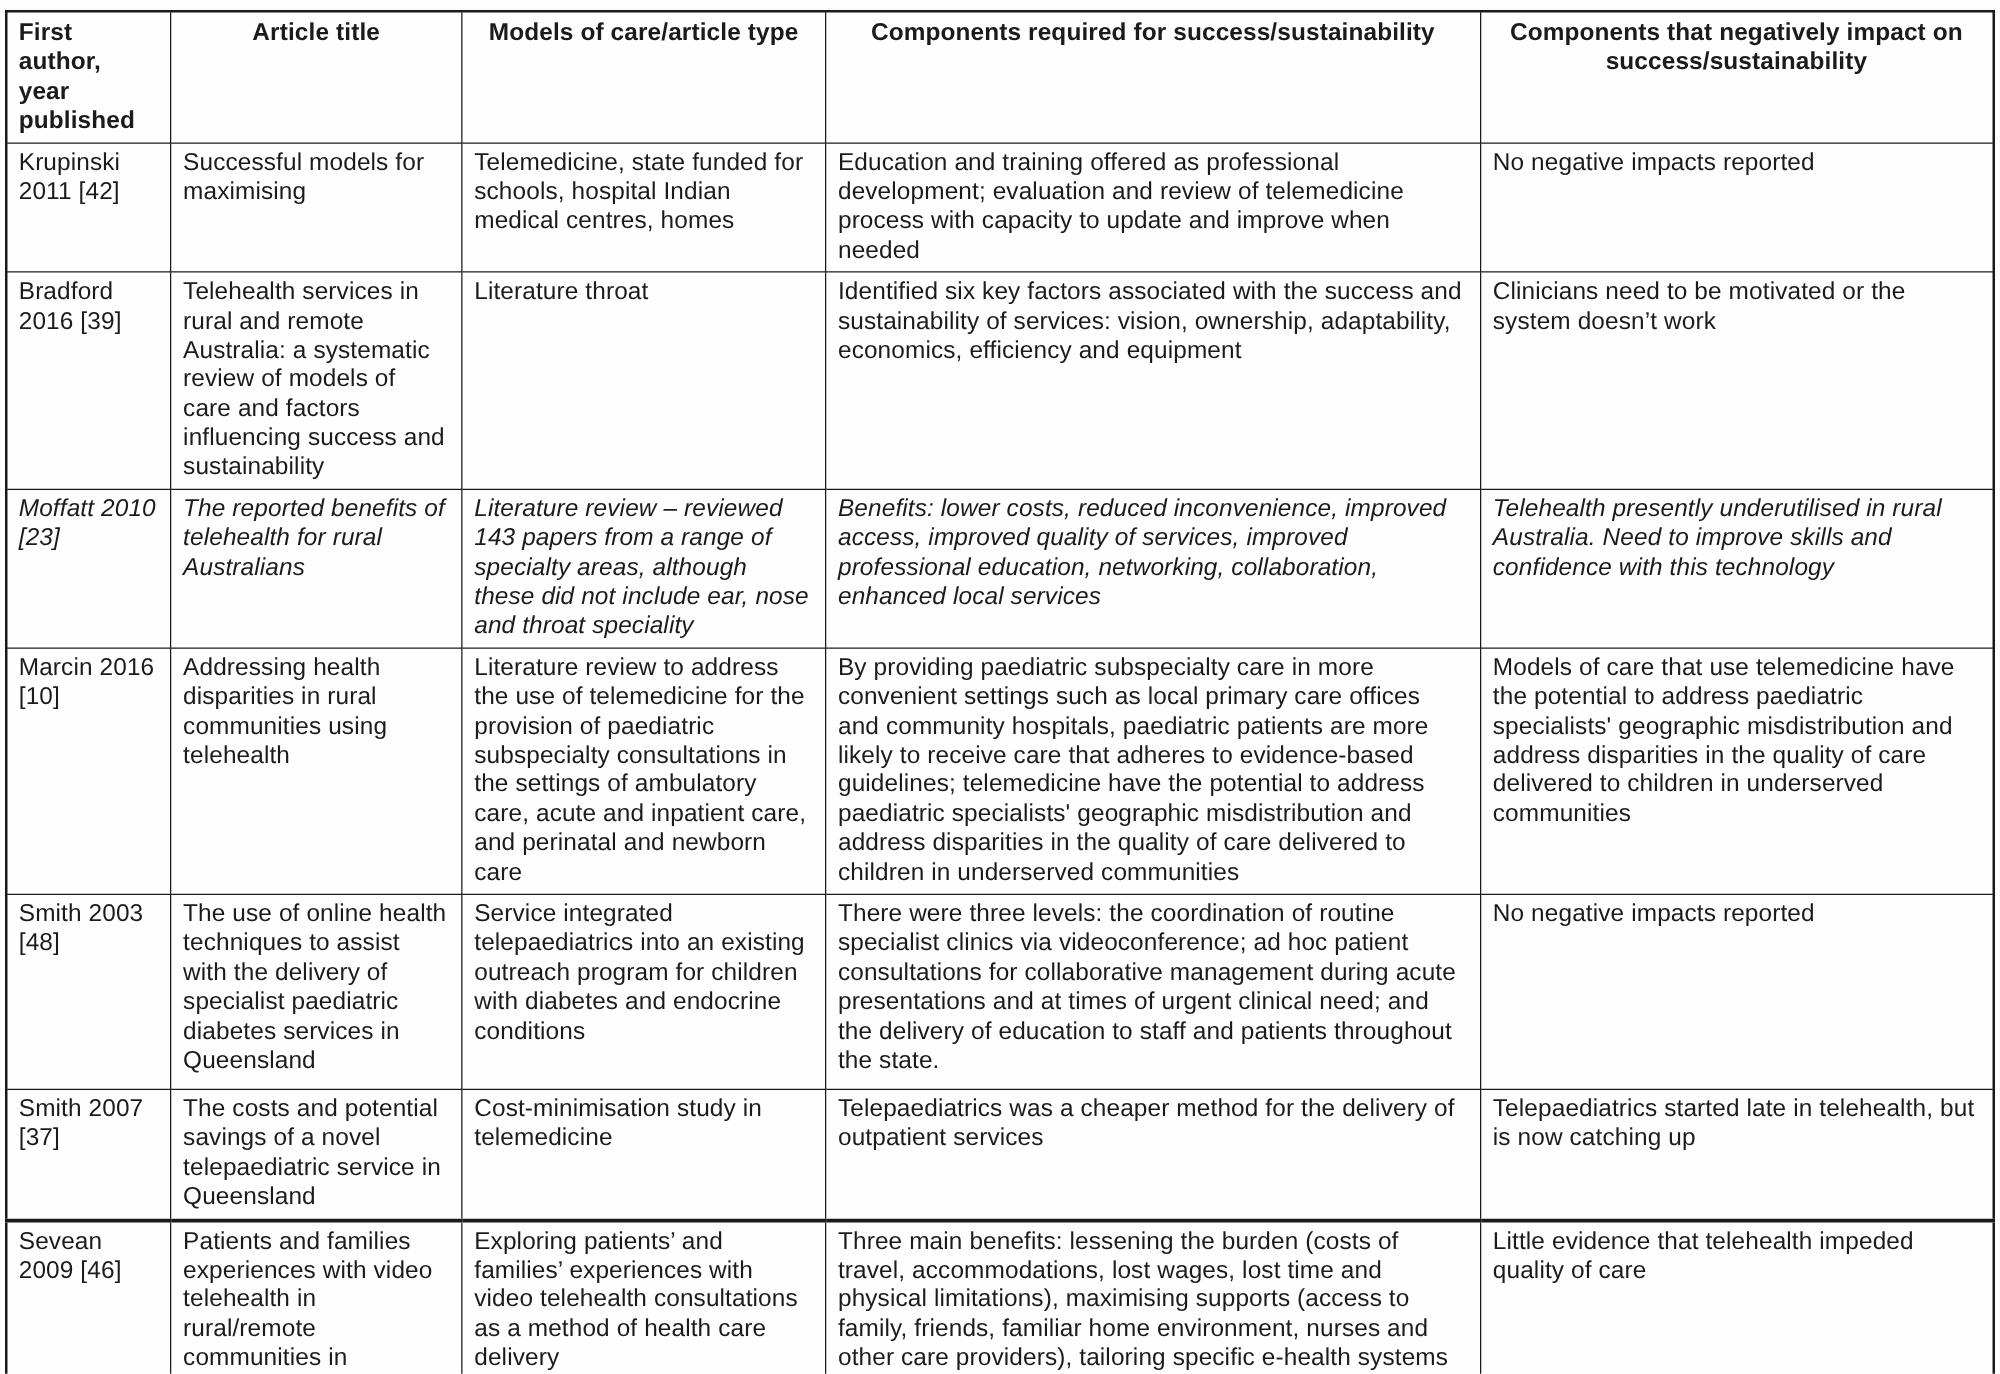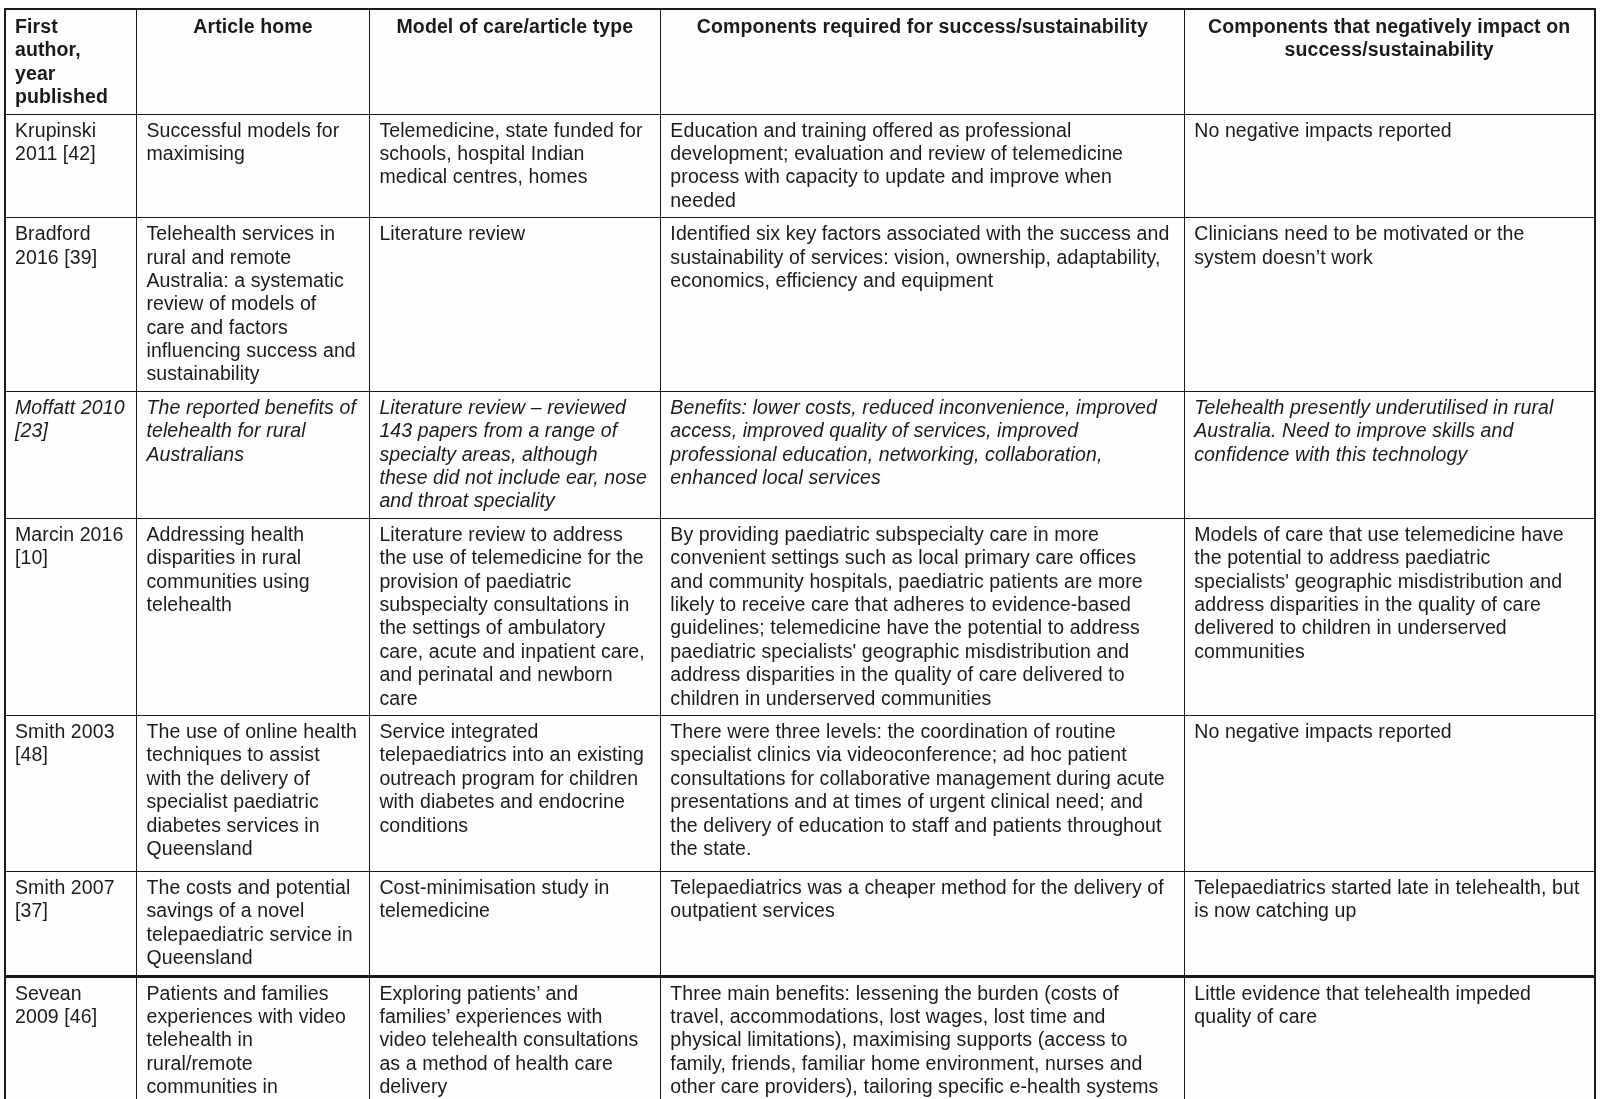--- a/index.html
+++ b/index.html
@@ -65,38 +65,38 @@
     <colgroup>
       <col class="c-author">
         <col class="c-title">
         <col class="c-model">
         <col class="c-success">
         <col class="c-negative">
     </colgroup>
     <thead>
       <tr>
         <th class="left">First author, year published</th>
-        <th>Article home</th>
-        <th>Model of care/article type</th>
+        <th>Article title</th>
+        <th>Models of care/article type</th>
         <th>Components required for success/sustainability</th>
         <th>Components that negatively impact on success/sustainability</th>
       </tr>
     </thead>
     <tbody>
       <tr>
         <td>Krupinski 2011 [42]</td>
         <td>Successful models for maximising</td>
         <td>Telemedicine, state funded for schools, hospital Indian medical centres, homes</td>
         <td>Education and training offered as professional development; evaluation and review of telemedicine process with capacity to update and improve when needed</td>
         <td>No negative impacts reported</td>
       </tr>
       <tr>
         <td>Bradford 2016 [39]</td>
         <td>Telehealth services in rural and remote Australia: a systematic review of models of care and factors influencing success and sustainability</td>
-        <td>Literature review</td>
+        <td>Literature throat</td>
         <td>Identified six key factors associated with the success and sustainability of services: vision, ownership, adaptability, economics, efficiency and equipment</td>
         <td>Clinicians need to be motivated or the system doesn’t work</td>
       </tr>
       <tr>
         <td>Moffatt 2010 [23]</td>
         <td>The reported benefits of telehealth for rural Australians</td>
         <td>Literature review – reviewed 143 papers from a range of specialty areas, although these did not include ear, nose and throat speciality</td>
         <td>Benefits: lower costs, reduced inconvenience, improved access, improved quality of services, improved professional education, networking, collaboration, enhanced local services</td>
         <td>Telehealth presently underutilised in rural Australia. Need to improve skills and confidence with this technology</td>
       </tr>

